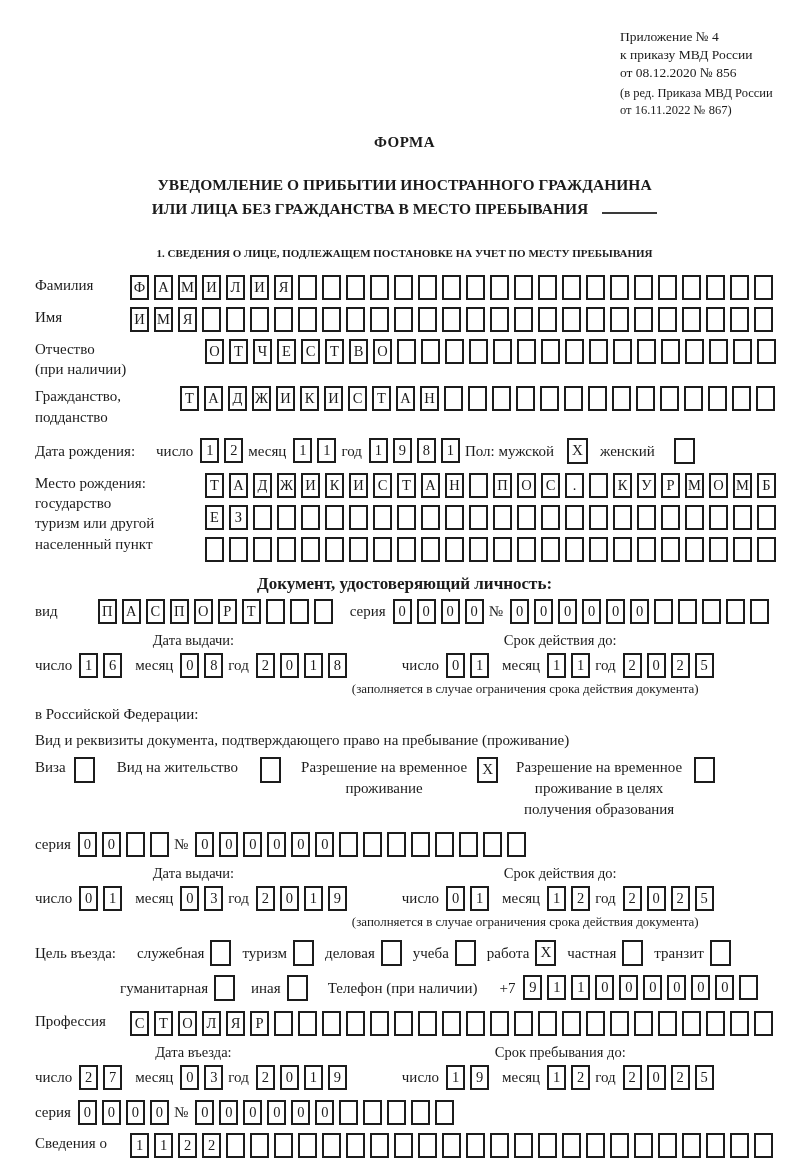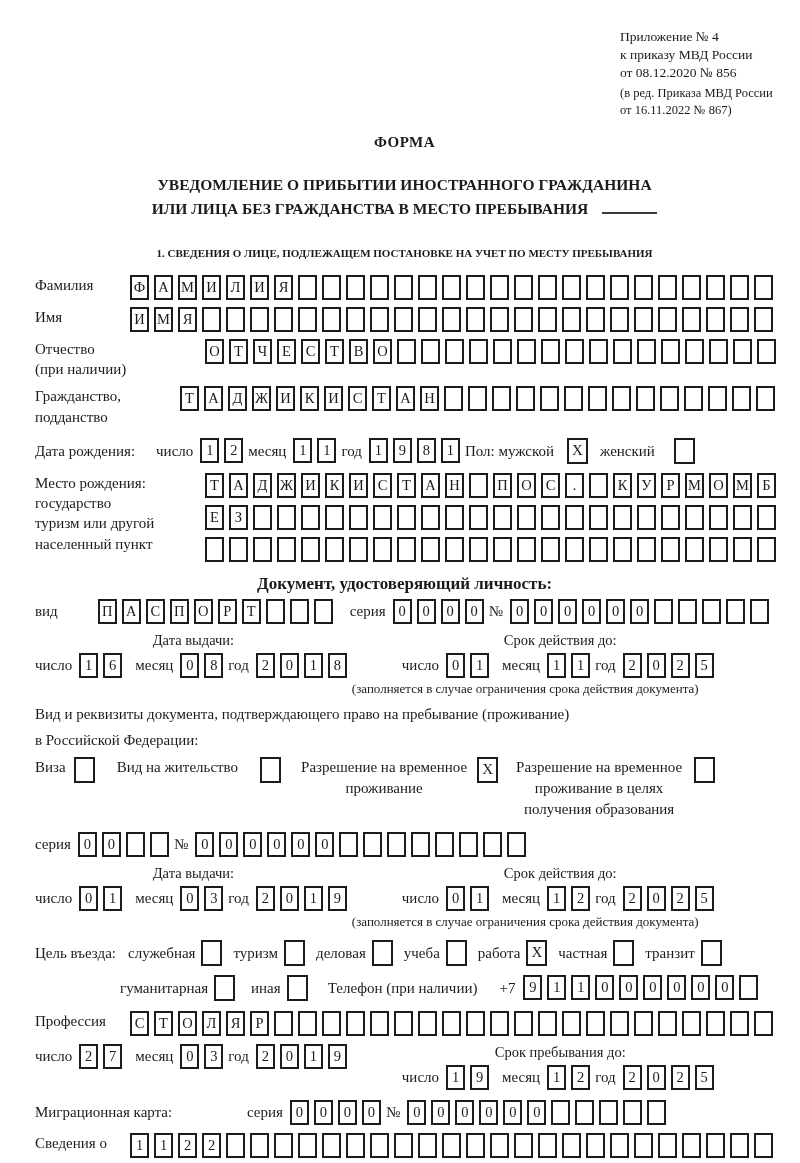--- a/index.html
+++ b/index.html
@@ -397,22 +397,22 @@
             <span class="cell">2</span>
             <span class="cell">0</span>
             <span class="cell">2</span>
             <span class="cell">5</span>
           </span>
       </div>
       <div class="note" style="margin-left:-50px; white-space:nowrap;">(заполняется в случае ограничения срока действия документа)</div>
     </div>
   </div>
 
+  <div class="intro">в Российской Федерации:</div>
   <div class="intro">Вид и реквизиты документа, подтверждающего право на пребывание (проживание)</div>
-  <div class="intro">в Российской Федерации:</div>
 
   <div class="permit-row">
     <span class="lbl">Виза</span>
     <span class="chk"></span>
     <span class="lbl" style="margin-left:22px;">Вид на жительство</span>
     <span class="chk" style="margin-left:14px;"></span>
     <span class="center-lbl" style="margin-left:20px;">
       <div>Разрешение на временное</div>
       <div>проживание</div>
     </span>
@@ -494,21 +494,21 @@
             <span class="cell">0</span>
             <span class="cell">2</span>
             <span class="cell">5</span>
           </span>
       </div>
       <div class="note" style="margin-left:-50px; white-space:nowrap;">(заполняется в случае ограничения срока действия документа)</div>
     </div>
   </div>
 
   <div class="row" style="margin-top:10px; align-items:center;">
-    <span class="lbl" style="margin-right:12px;">Цель въезда:</span>
+    <span class="lbl" style="margin-right:21px;">Цель въезда:</span>
     <span class="opt">
         <span class="lbl">служебная</span>
         <span class="chk"></span>
       </span>
     <span class="opt">
         <span class="lbl">туризм</span>
         <span class="chk"></span>
       </span>
     <span class="opt">
         <span class="lbl">деловая</span>
@@ -584,20 +584,21 @@
         <span class="cell"></span>
         <span class="cell"></span>
         <span class="cell"></span>
         <span class="cell"></span>
         <span class="cell"></span>
       </div>
   </div>
 
   <div class="dates-wrap">
     <div class="dates-col">
+      <div class="col-hdr">Дата въезда:</div>
       <div class="dgroup">
         <span class="lbl">число</span>
         <span class="cells">
             <span class="cell">2</span>
             <span class="cell">7</span>
           </span>
         <span class="lbl" style="margin-left:8px;">месяц</span>
         <span class="cells">
             <span class="cell">0</span>
             <span class="cell">3</span>
@@ -629,21 +630,20 @@
             <span class="cell">2</span>
             <span class="cell">0</span>
             <span class="cell">2</span>
             <span class="cell">5</span>
           </span>
       </div>
     </div>
   </div>
 
   <div class="row dgroup" style="margin-top:10px;">
-    <span class="lbl" style="width:205px;">Миграционная карта:</span>
     <span class="lbl">серия</span>
     <span class="cells">
         <span class="cell">0</span>
         <span class="cell">0</span>
         <span class="cell">0</span>
         <span class="cell">0</span>
       </span>
     <span class="lbl">№</span>
     <span class="cells">
         <span class="cell">0</span>

